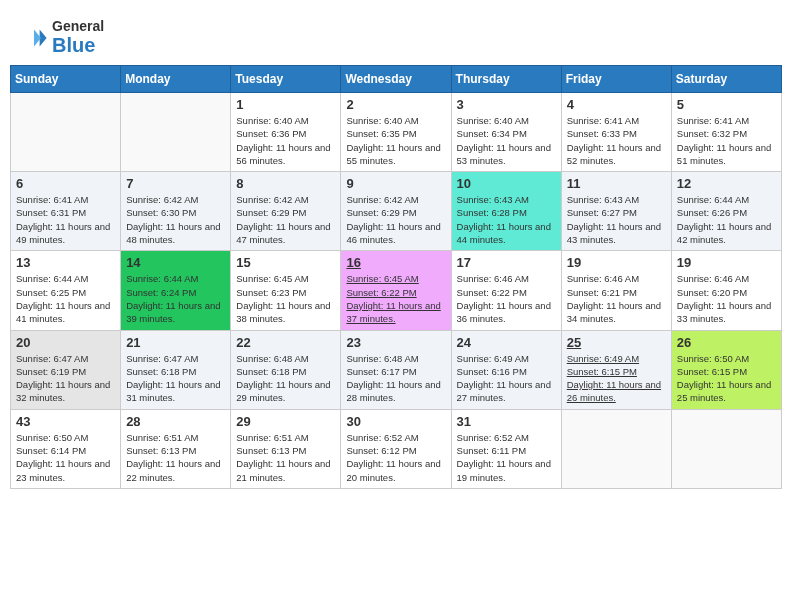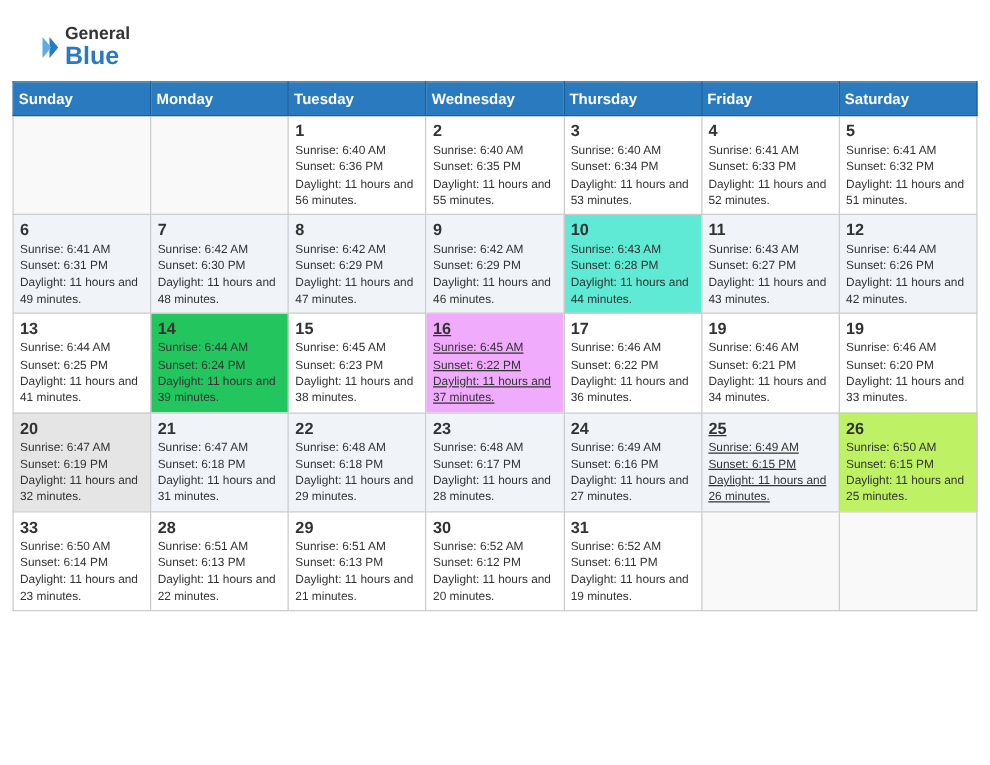--- a/index.html
+++ b/index.html
@@ -225,21 +225,21 @@
           <span class="day-num">25</span>
           <div class="day-detail">Sunrise: 6:49 AM<br>Sunset: 6:15 PM<br>Daylight: 11 hours and 26 minutes.</div>
         </td>
         <td style="background: #bef264;">
           <span class="day-num">26</span>
           <div class="day-detail">Sunrise: 6:50 AM<br>Sunset: 6:15 PM<br>Daylight: 11 hours and 25 minutes.</div>
         </td>
       </tr>
       <tr>
         <td style="background: rgb(255, 255, 255);">
-          <span class="day-num">33</span>
+          <span class="day-num">43</span>
           <div class="day-detail">Sunrise: 6:50 AM<br>Sunset: 6:14 PM<br>Daylight: 11 hours and 23 minutes.</div>
         </td>
         <td style="background: rgb(255, 255, 255);">
           <span class="day-num">28</span>
           <div class="day-detail">Sunrise: 6:51 AM<br>Sunset: 6:13 PM<br>Daylight: 11 hours and 22 minutes.</div>
         </td>
         <td style="background: rgb(255, 255, 255);">
           <span class="day-num">29</span>
           <div class="day-detail">Sunrise: 6:51 AM<br>Sunset: 6:13 PM<br>Daylight: 11 hours and 21 minutes.</div>
         </td>

